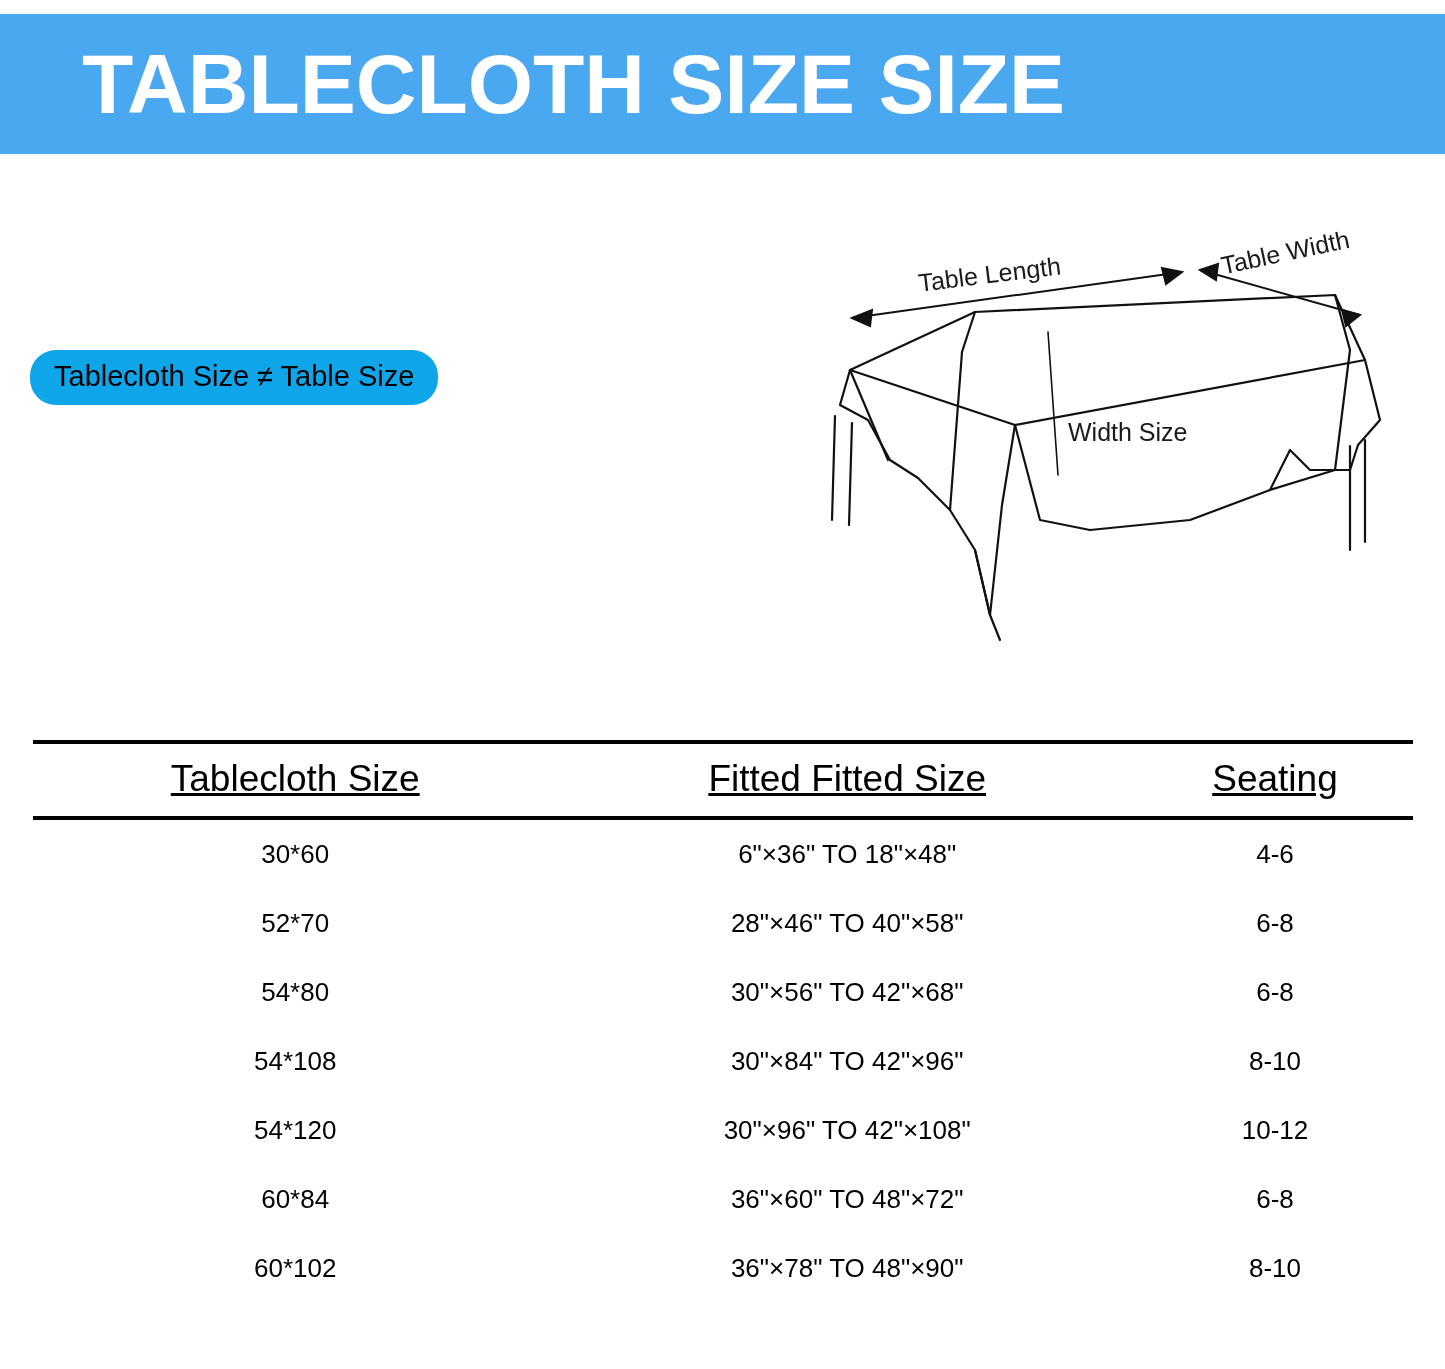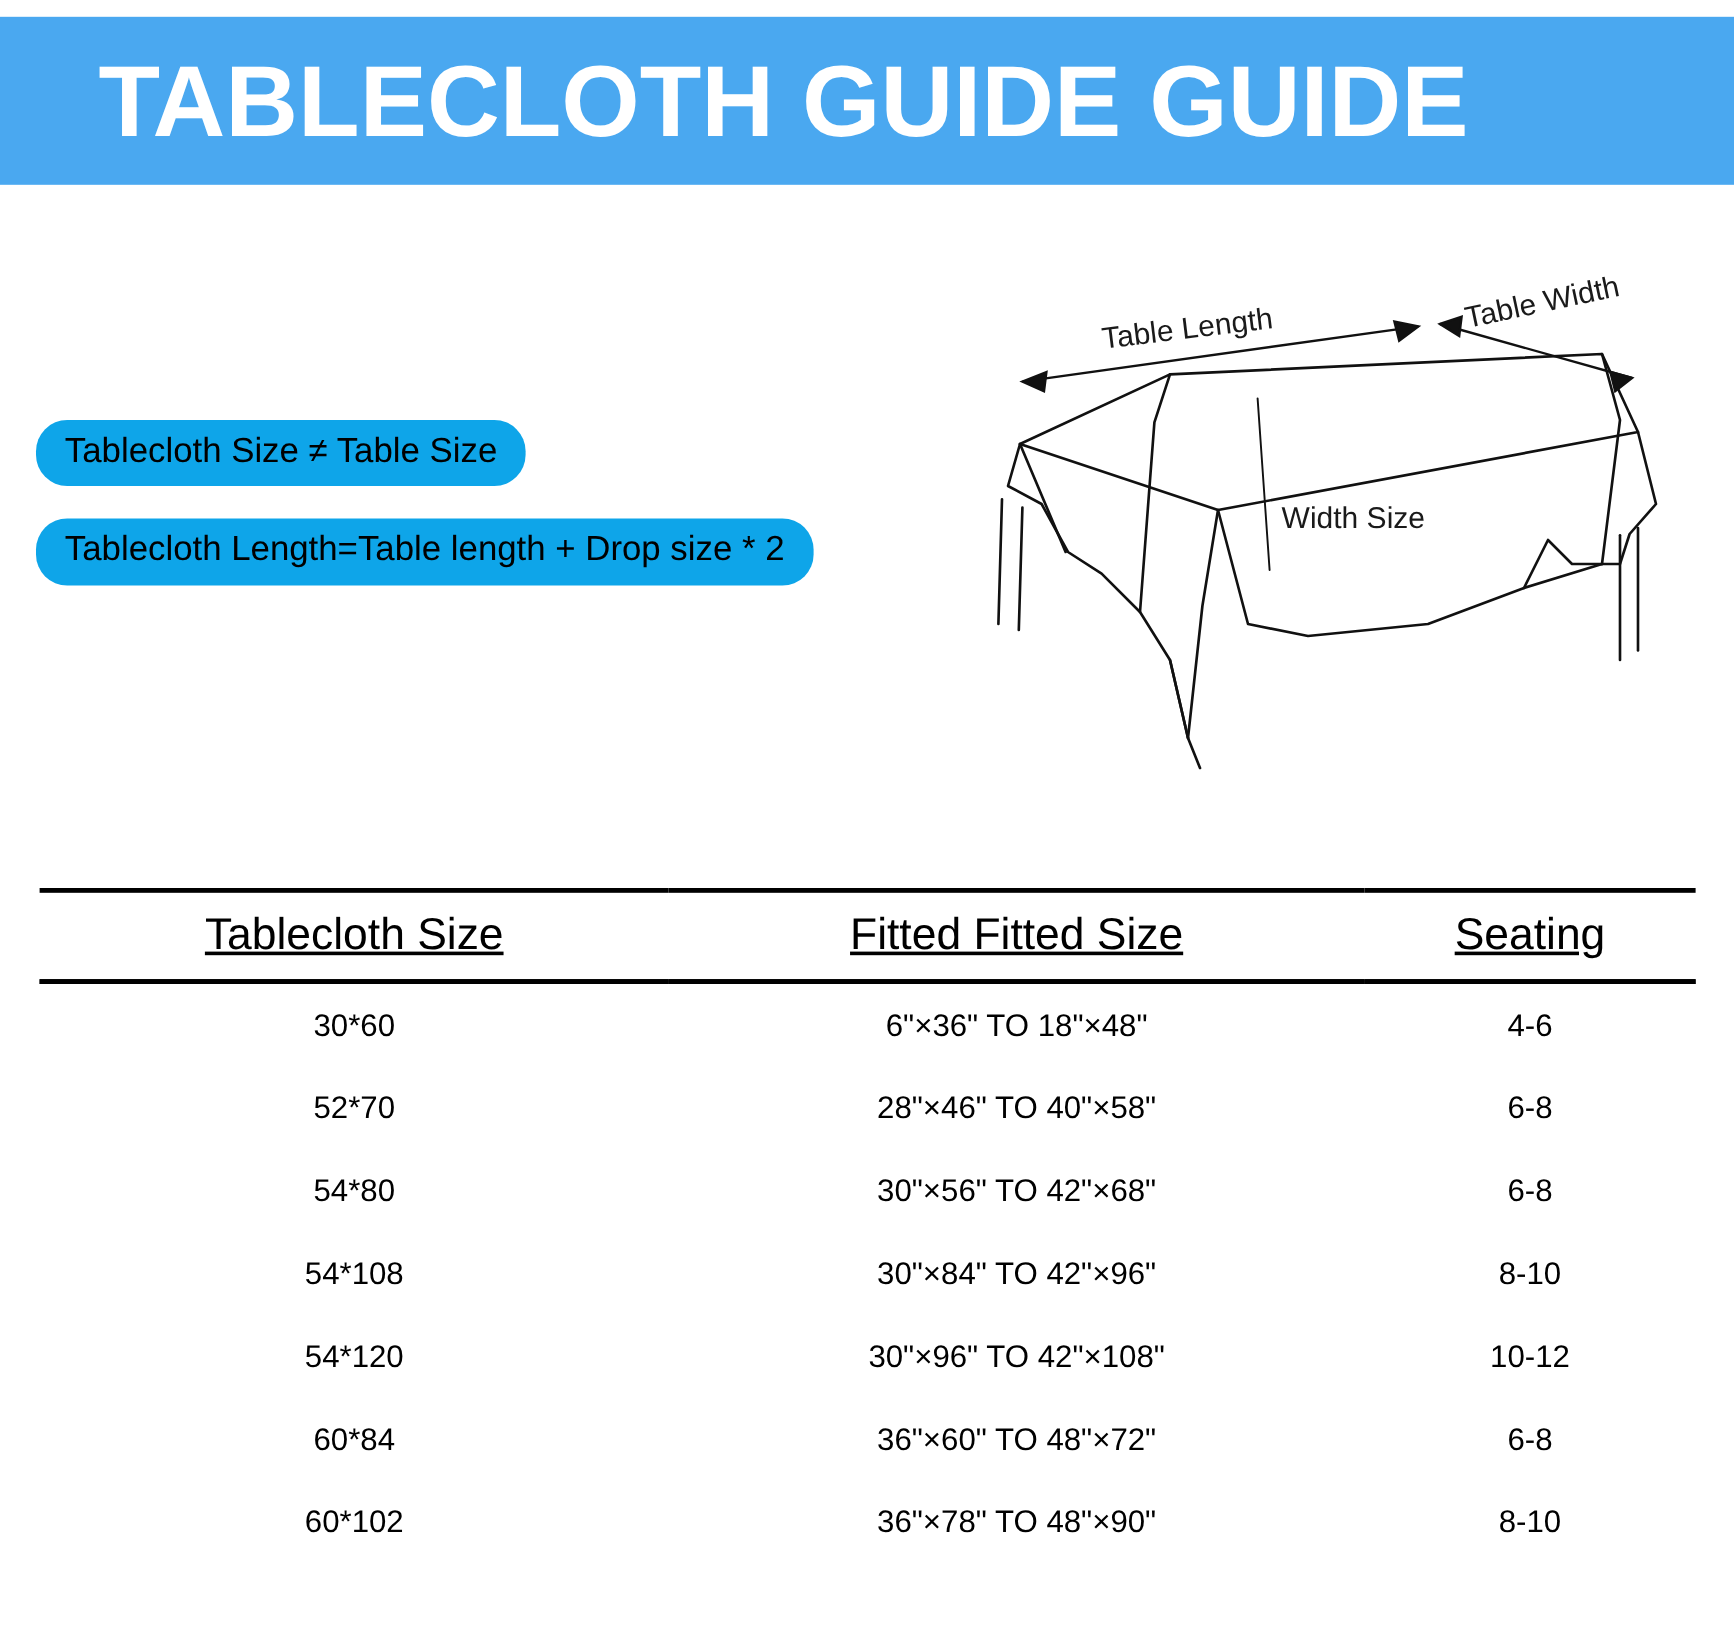--- a/index.html
+++ b/index.html
@@ -113,29 +113,26 @@
     padding: 19px 0 19px 0;
   }
   .col-1 { width: 38%; }
   .col-2 { width: 42%; }
   .col-3 { width: 20%; }
 </style>
 </head>
 <body>
 
 <div class="header-banner">
-  <div class="header-title">TABLECLOTH GUIDE GUIDE</div>
+  <div class="header-title">TABLECLOTH SIZE SIZE</div>
 </div>
 
 <div class="pills">
   <div class="pill-row">
     <span class="pill">Tablecloth Size ≠ Table Size</span>
-  </div>
-  <div class="pill-row">
-    <span class="pill">Tablecloth Length=Table length + Drop size * 2</span>
   </div>
 </div>
 
 <div class="illustration">
   <svg width="620" height="440" viewBox="0 0 620 440">
     <g fill="none" stroke="#111111" stroke-width="2.2" stroke-linejoin="round" stroke-linecap="round">
 
       <path d="M 60 150 L 185 92 L 545 75 L 575 140 L 225 205 Z"></path>
 
       <path d="M 60 150 L 50 185 L 78 200 L 100 240 L 128 258 L 160 290 L 185 330 L 200 395"></path>

